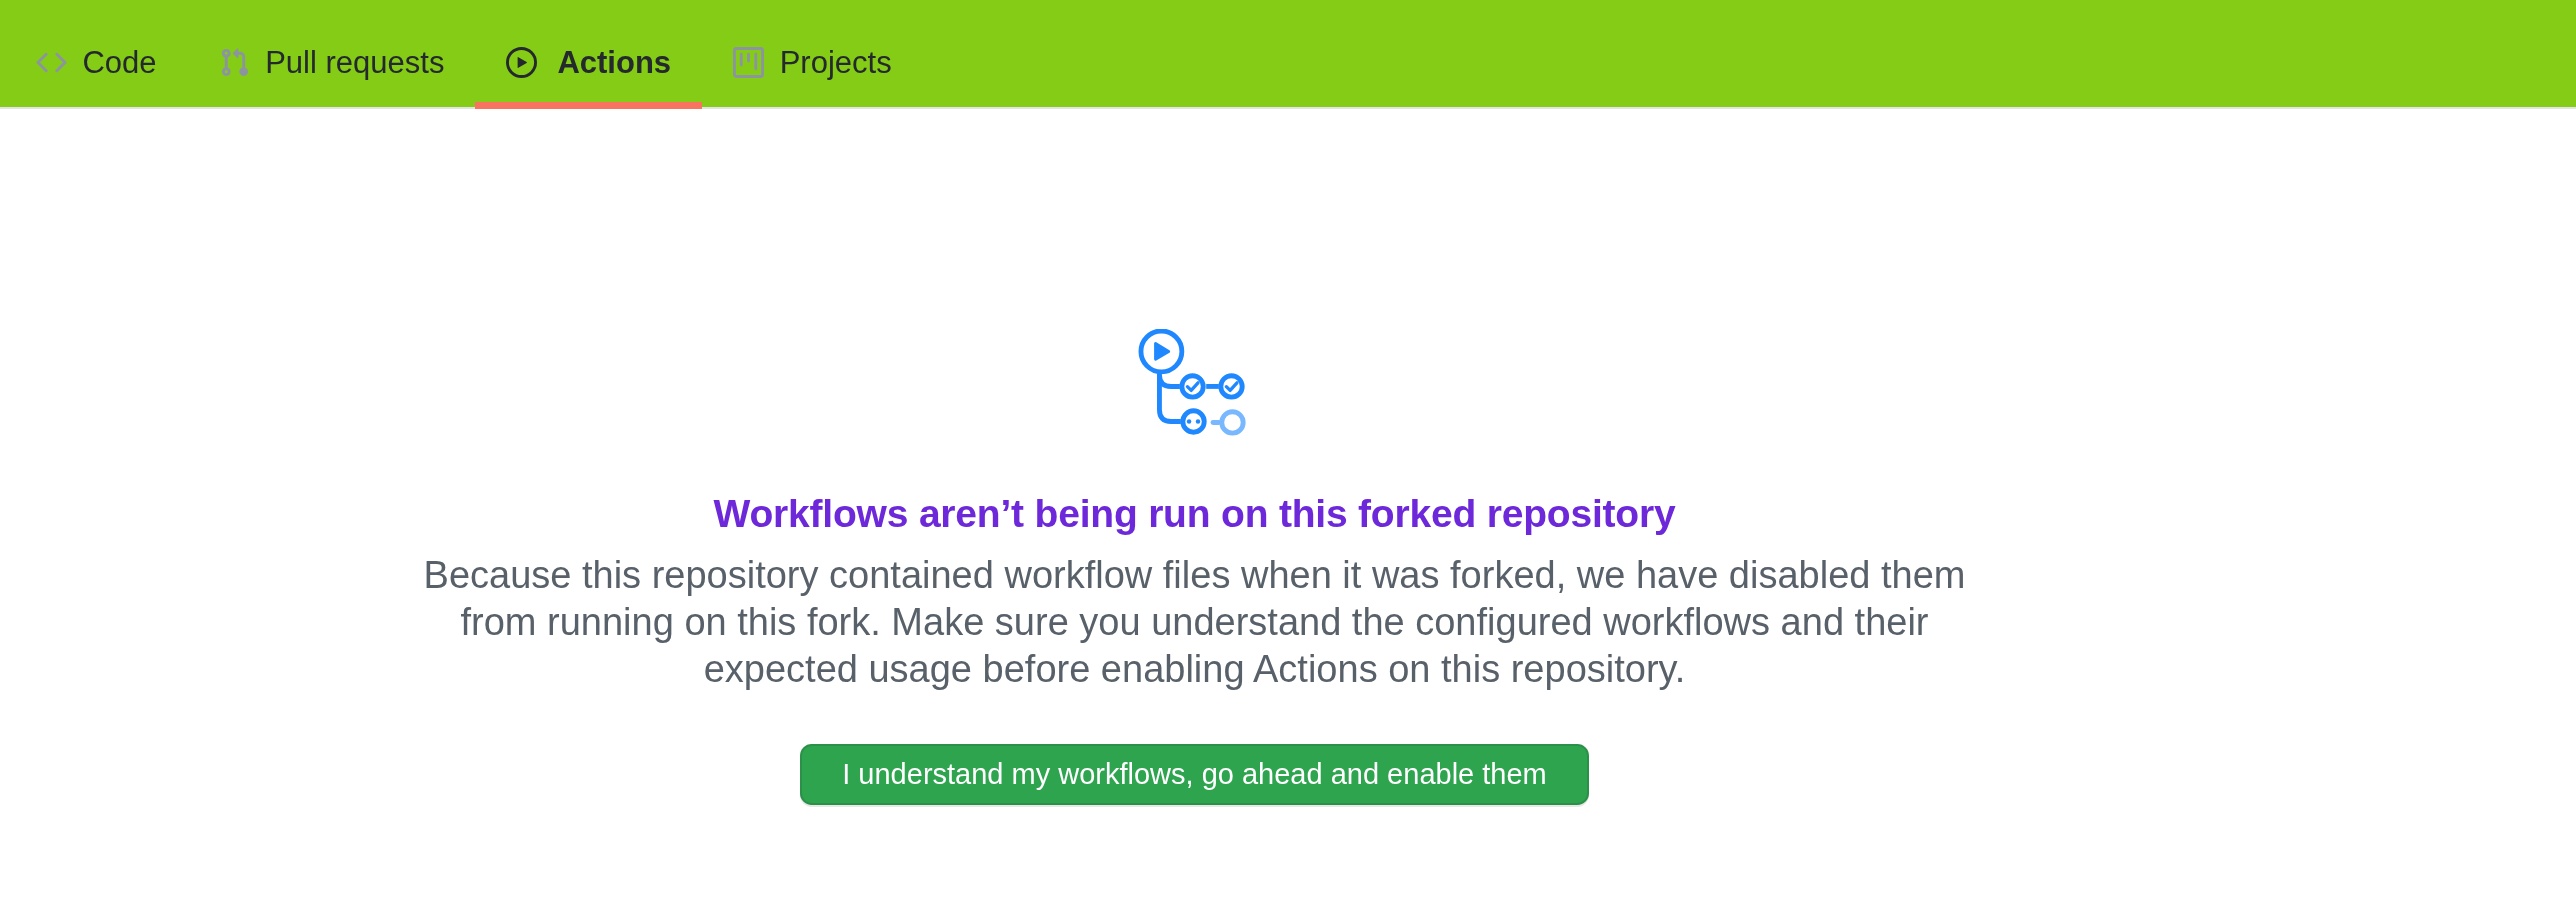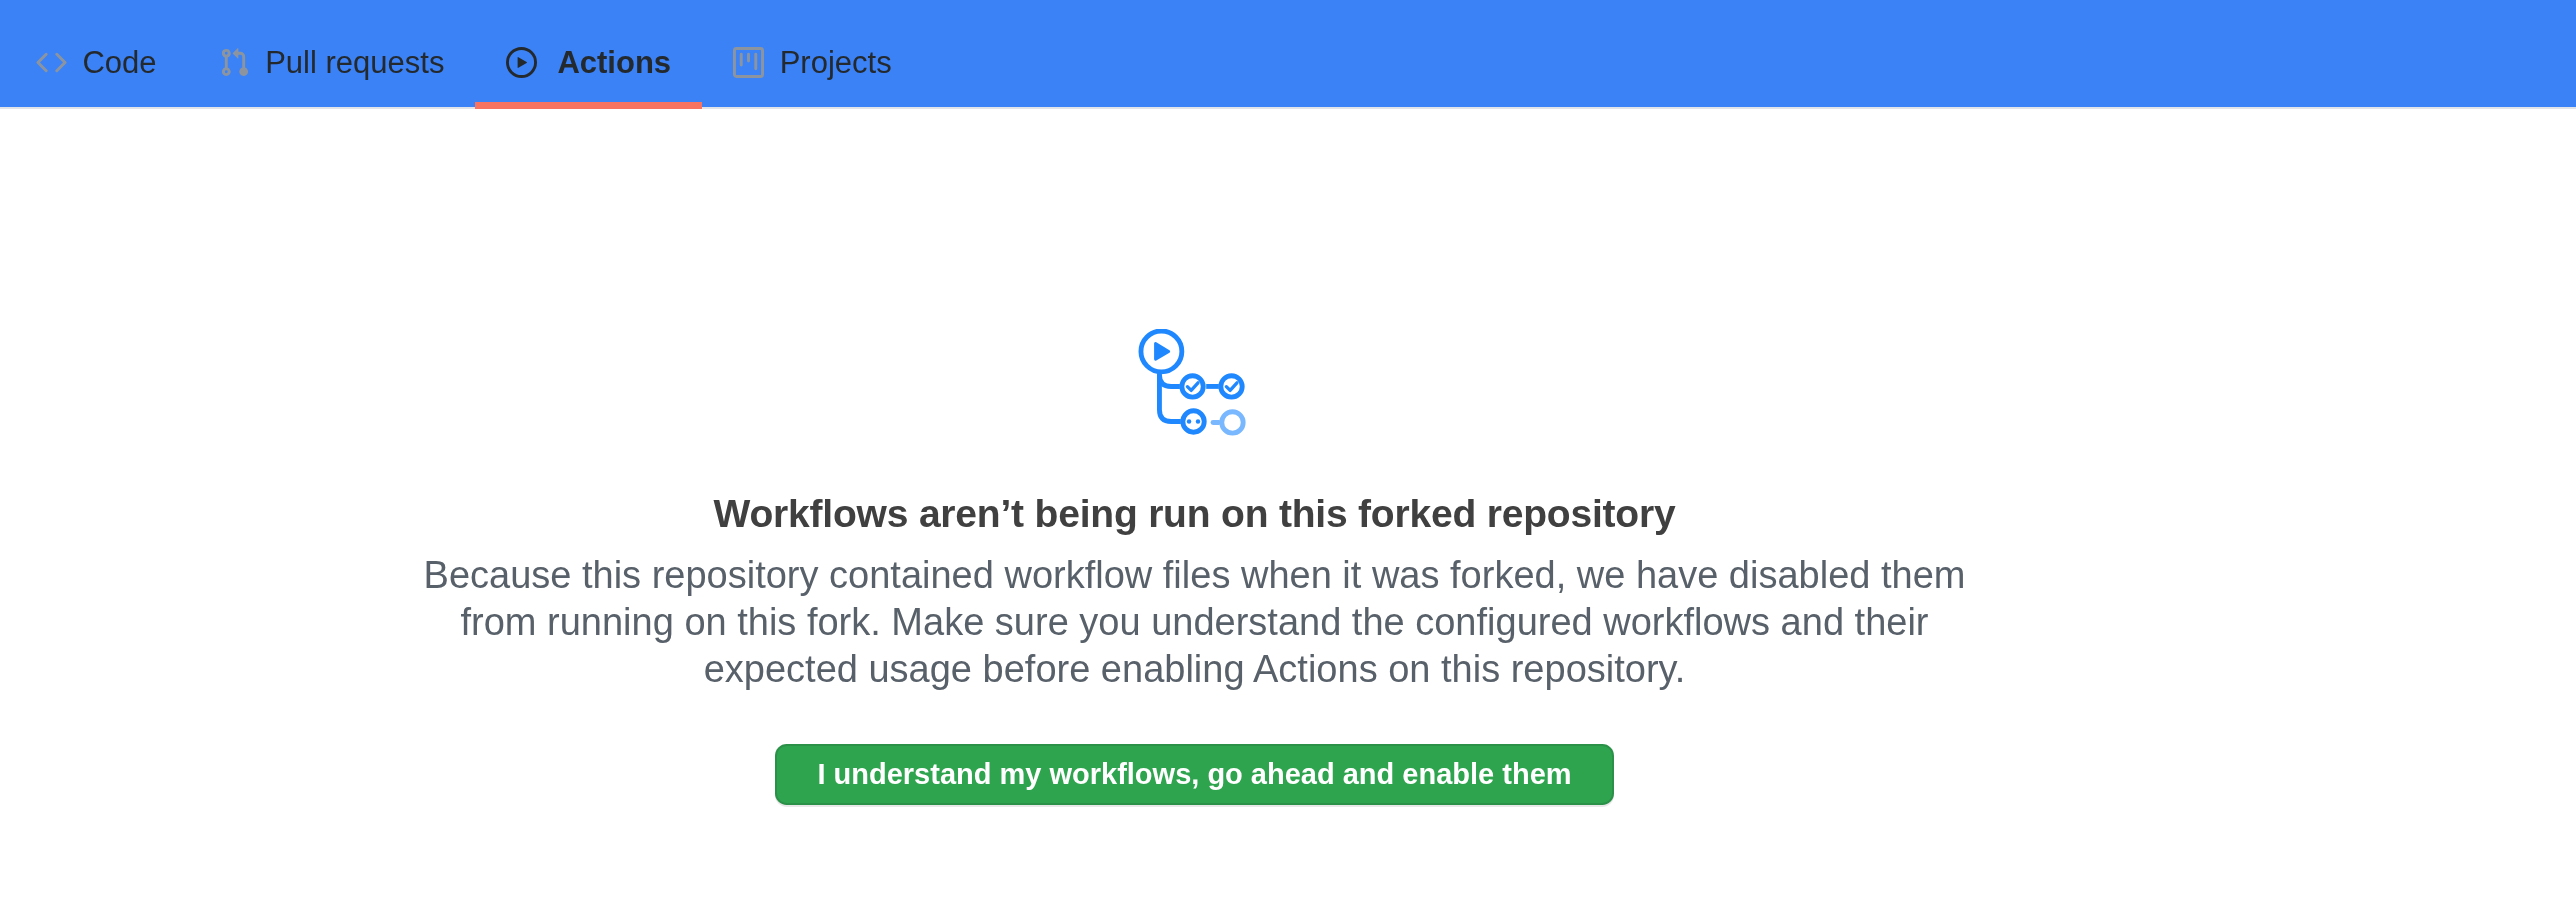--- a/index.html
+++ b/index.html
@@ -7,21 +7,21 @@
     width:2576px;height:923px;
     background:#ffffff;
     font-family:"Liberation Sans","DejaVu Sans",sans-serif;
     -webkit-font-smoothing:antialiased;
     overflow:hidden;
     color:#24292e;
   }
   
   .topnav{
     height:107px;
-    background:#3b82f6;
+    background:#84cc16;
     border-bottom:2px solid #e1e4e8;
     display:flex;
     align-items:stretch;
     padding-left:4.9px;
     box-sizing:content-box;
   }
   .tab{
     position:relative;
     display:flex;
     align-items:center;
@@ -55,39 +55,39 @@
     align-items:center;
     text-align:center;
   }
   .workflow-art{width:113px;height:111px;}
   .workflow-art svg{width:113px;height:111px;display:block;}
   h2.bs-heading{
     margin:49px 0 0 0;
     font-size:39px;
     line-height:49px;
     font-weight:700;
-    color:#404040;
+    color:#6d28d9;
     letter-spacing:-0.2px;
   }
   p.bs-desc{
     margin:13.7px 0 0 0;
     max-width:1587px;
     font-size:38px;
     line-height:47px;
     color:#586069;
   }
   .btn-primary{
     margin-top:51px;
     height:61px;
     padding:0 40px;
     background:#2ea44f;
     color:#ffffff;
     font-family:inherit;
     font-size:29px;
-    font-weight:700;
+    font-weight:400;
     line-height:1;
     border:2px solid rgba(27,31,35,0.15);
     border-radius:11.7px;
     box-shadow:0 2px 0 rgba(27,31,35,0.1);
     cursor:pointer;
   }
   .wf-link{
     margin-top:41px;
     font-size:31px;
     line-height:1.2;

